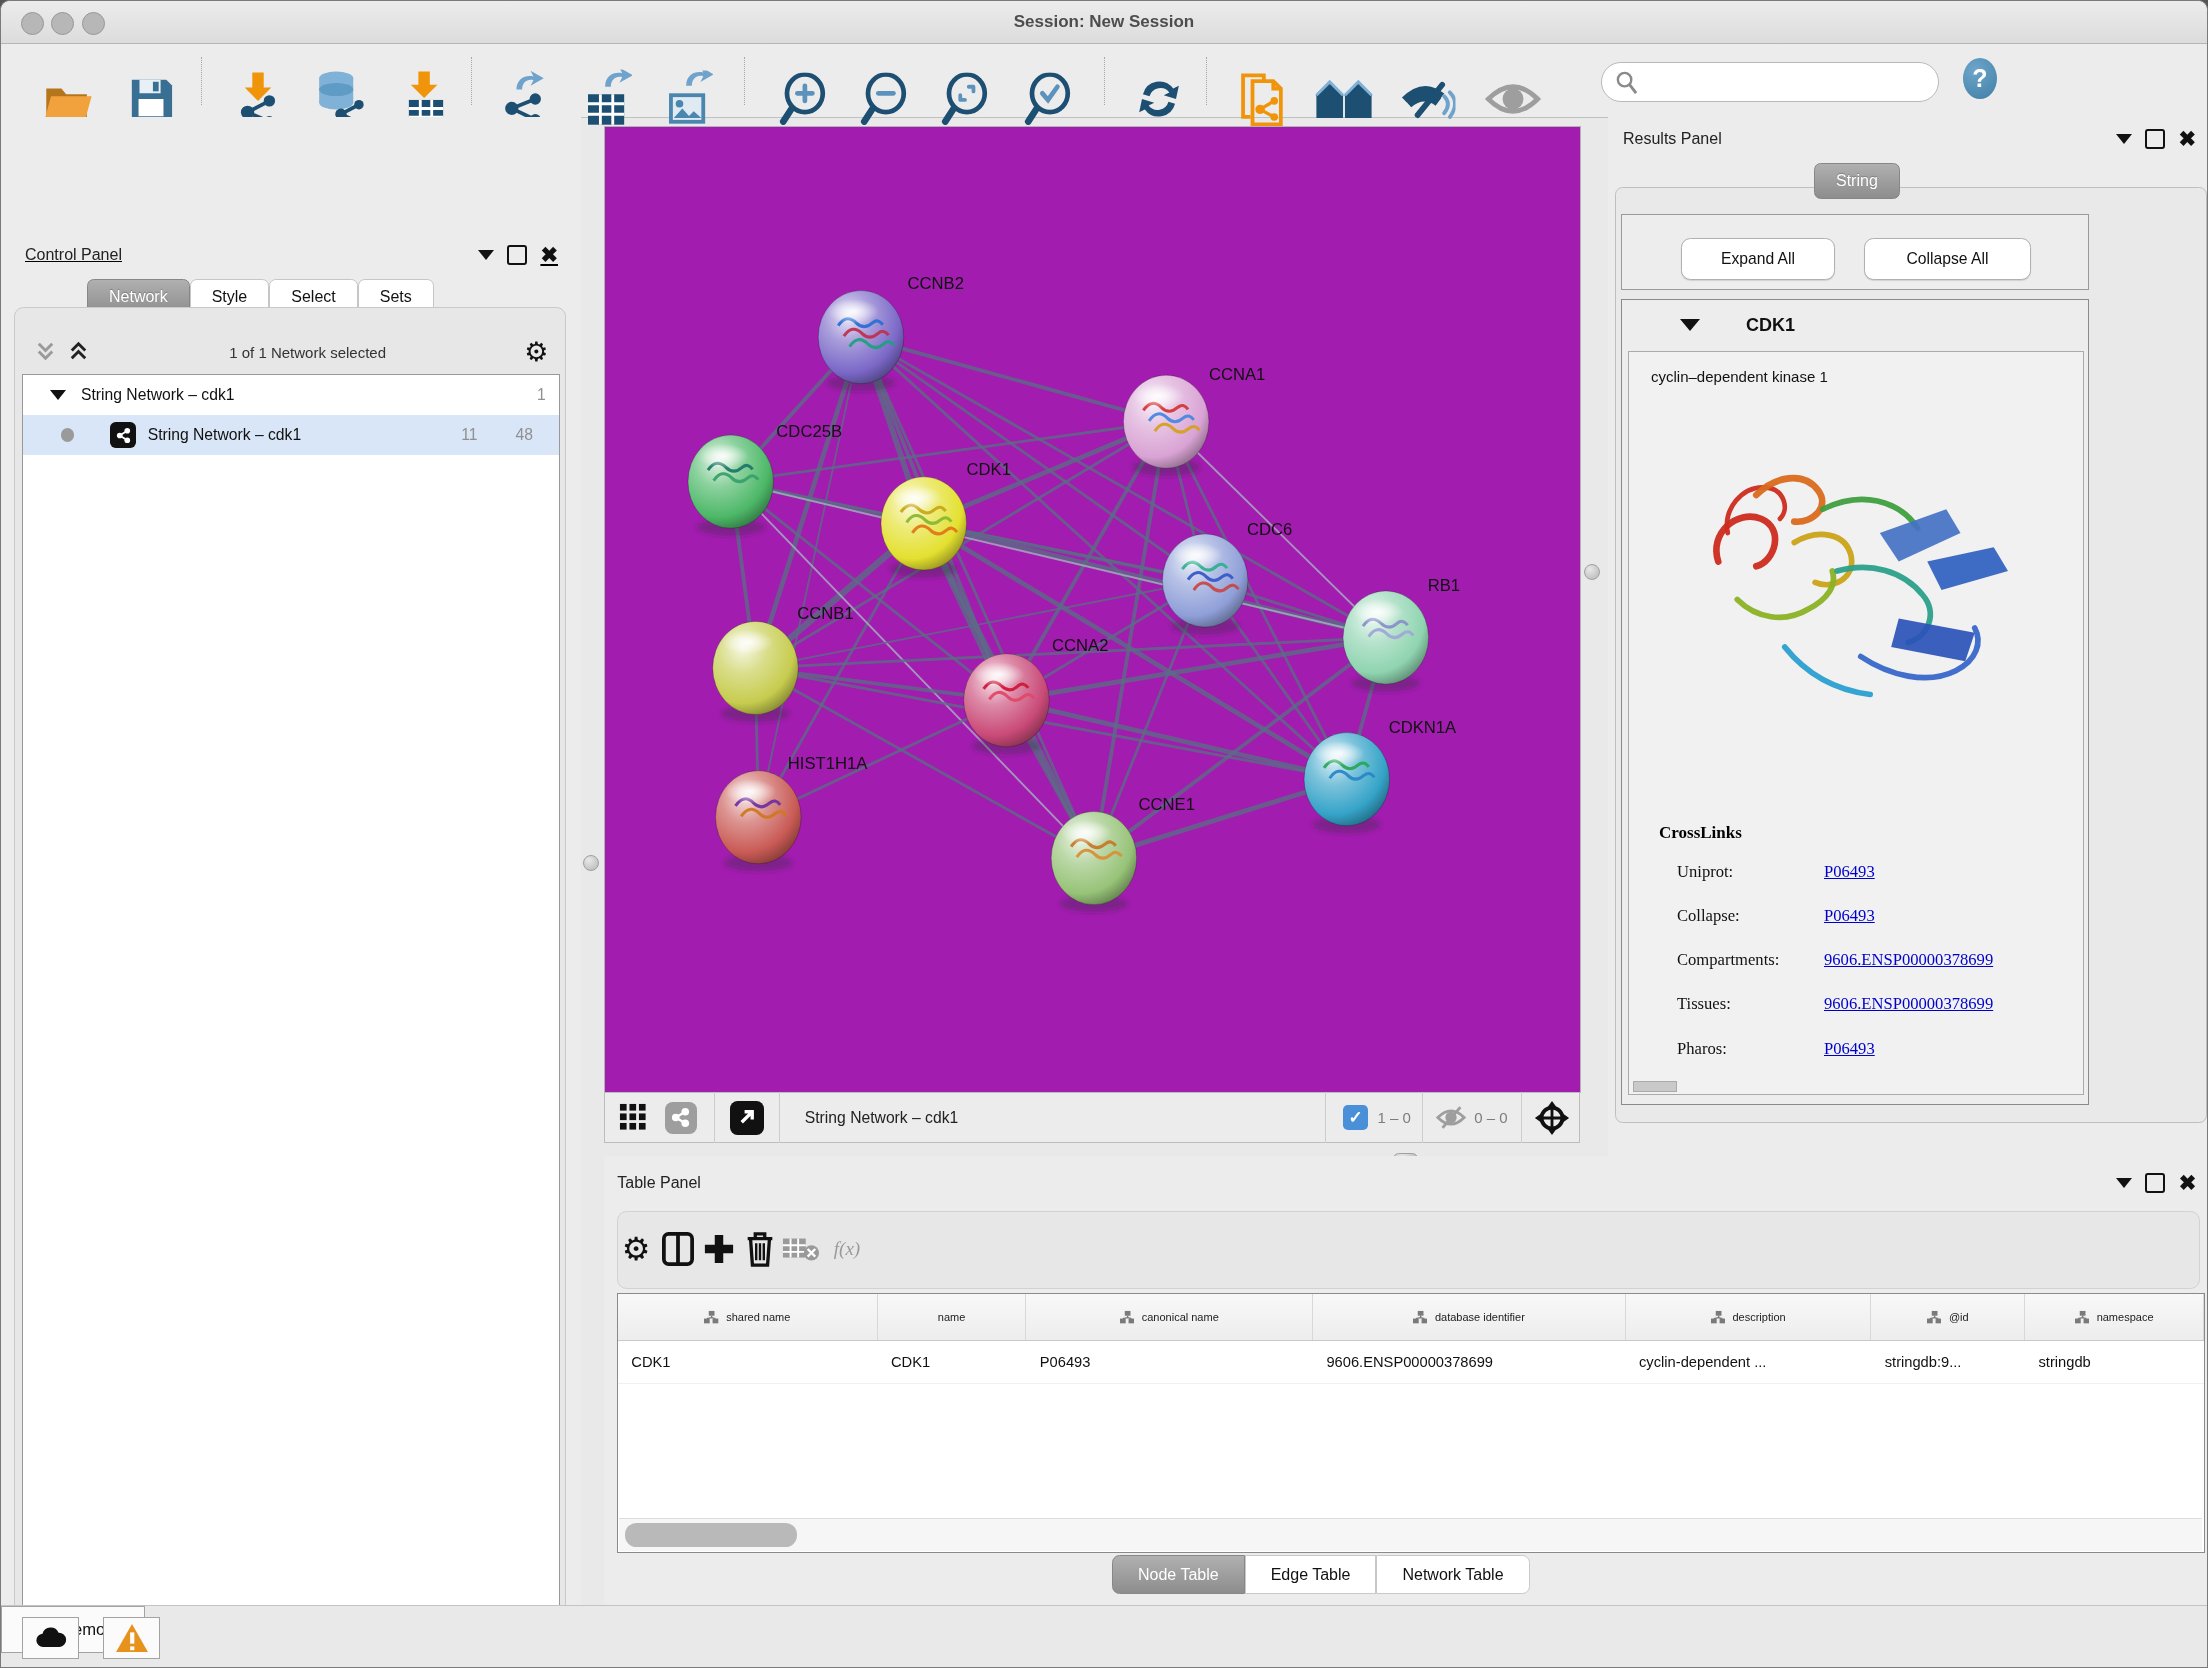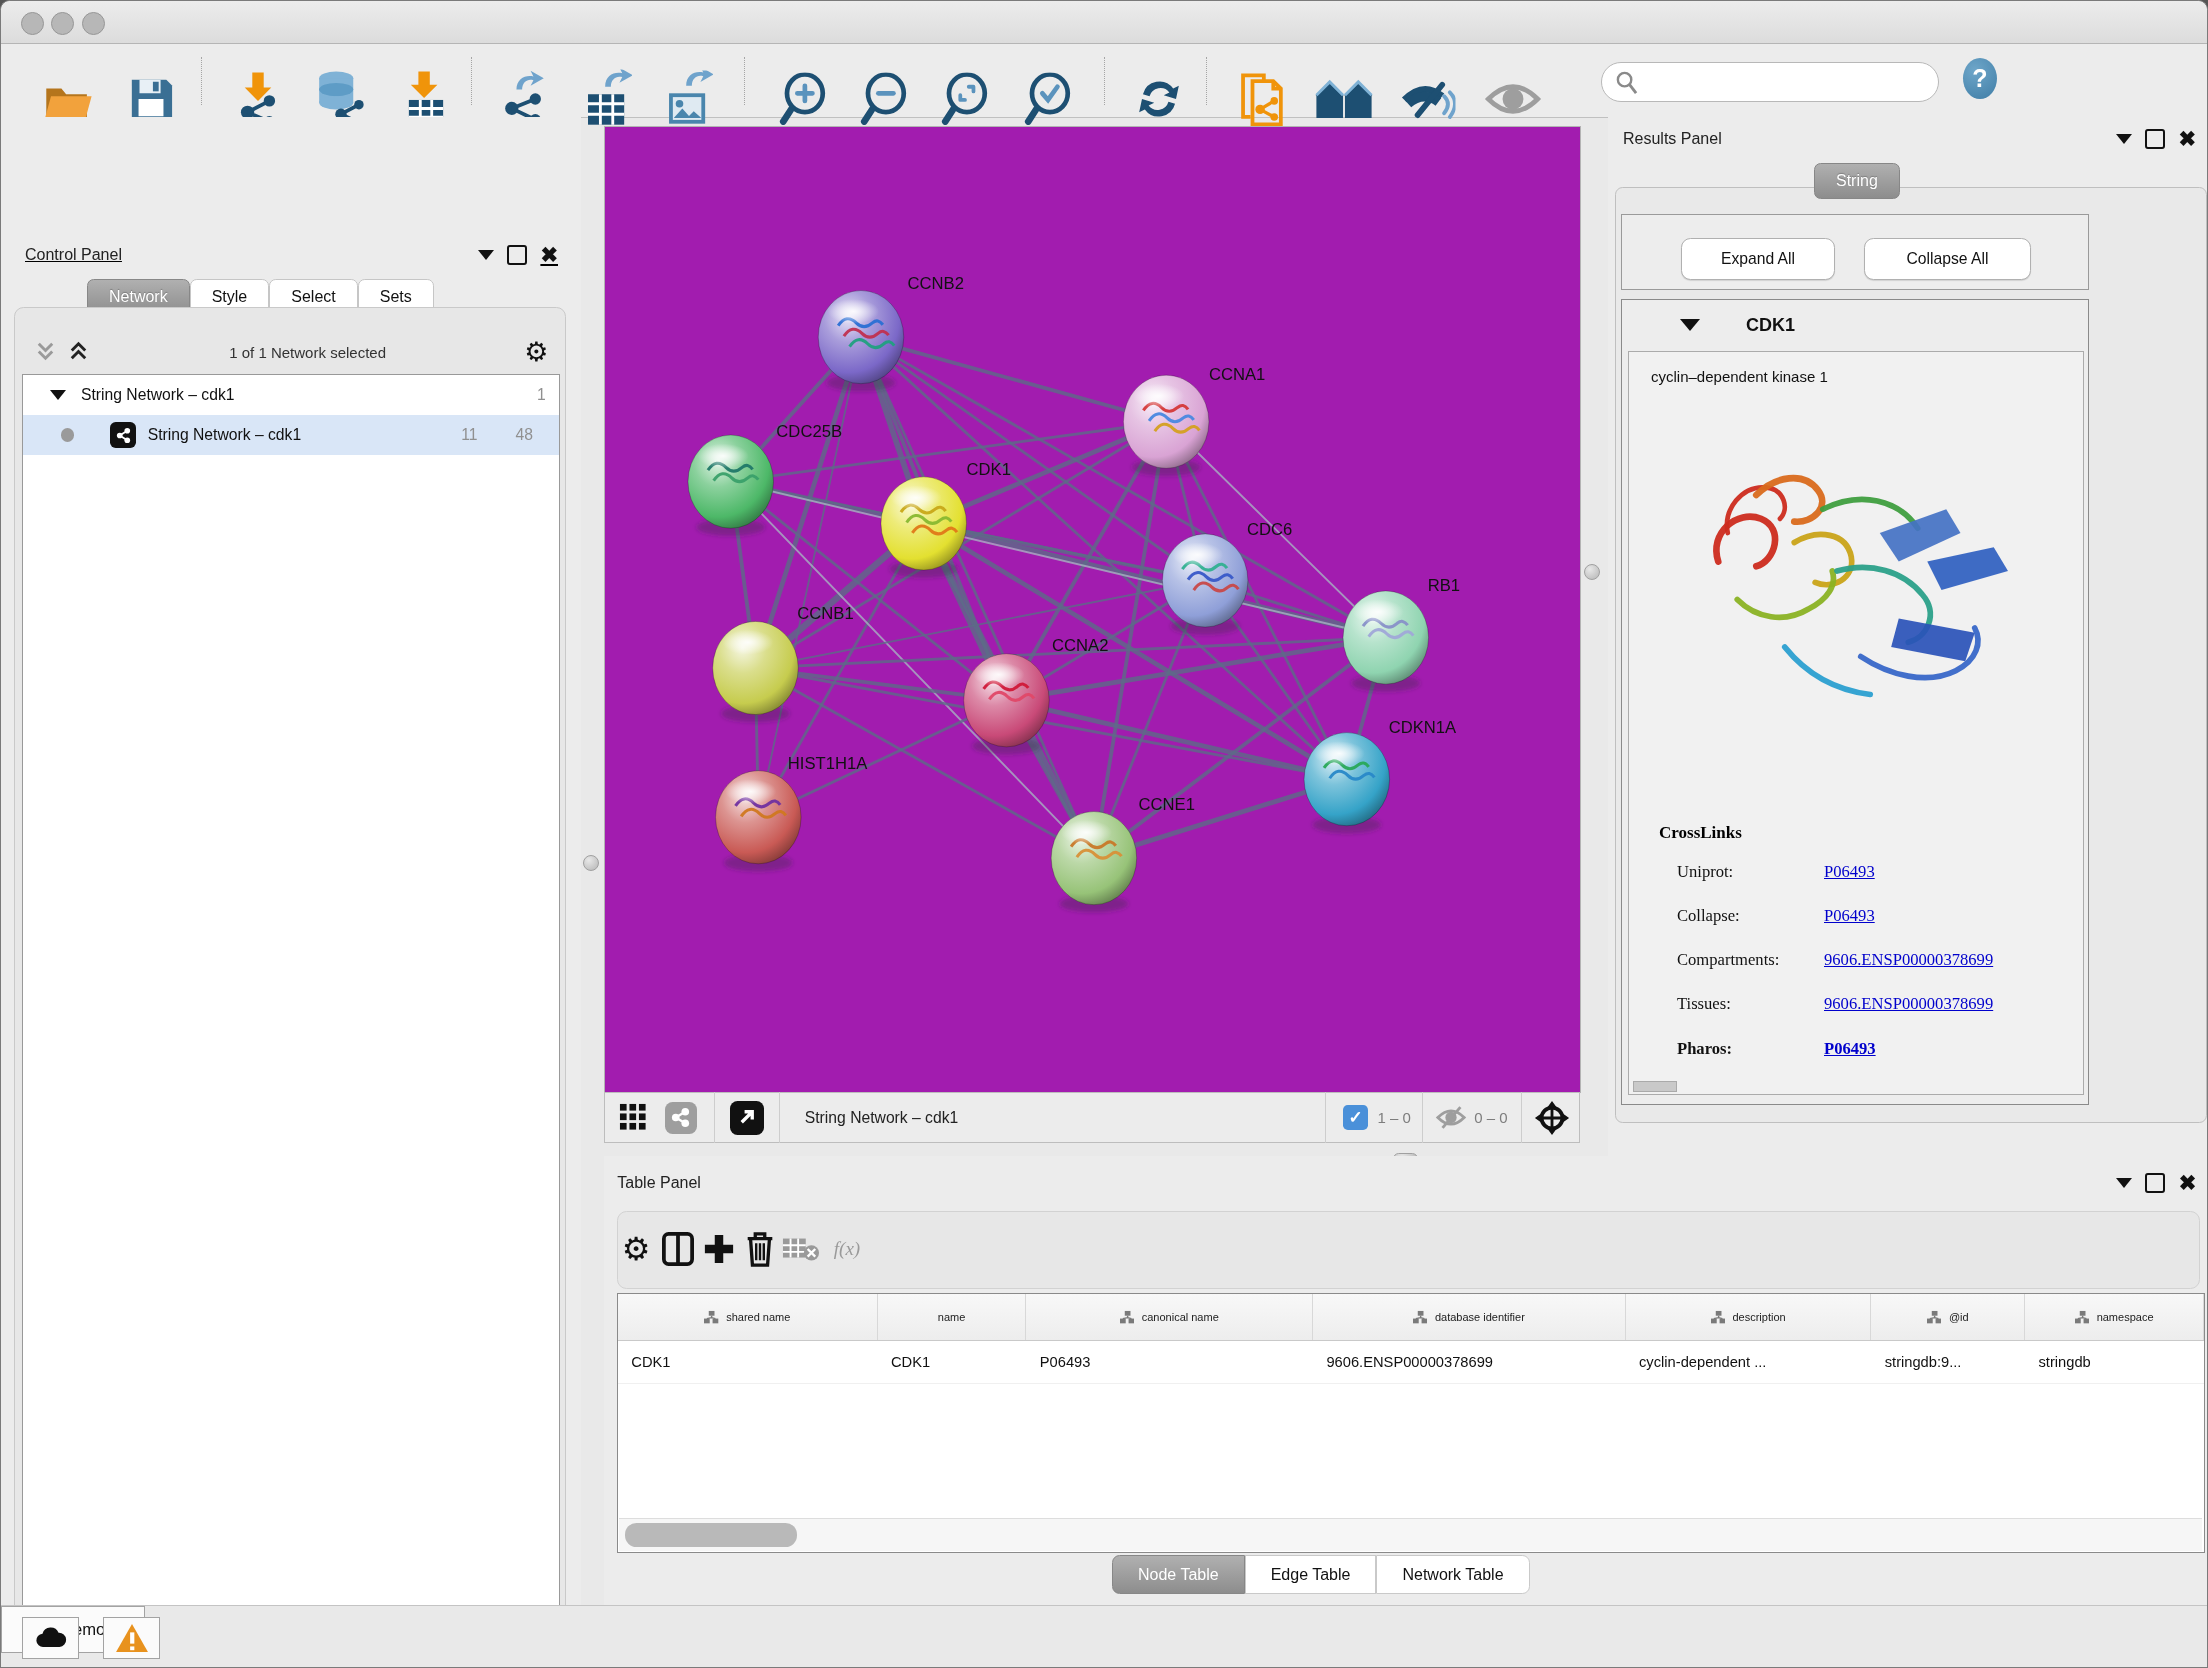--- a/index.html
+++ b/index.html
@@ -98,20 +98,21 @@
 </style>
 </head>
 <body>
 
 <div id="app">
 
   <div id="titlebar" class="abs">
     <div class="traffic abs" style="left:20px"></div>
     <div class="traffic abs" style="left:50px"></div>
     <div class="traffic abs" style="left:81px"></div>
+    <div id="win-title" class="abs">Session: New Session</div>
   </div>
 
   <div id="toolbar" class="abs">
     <div class="tbicon abs" style="left:67px">
       <svg width="51" height="44" viewBox="0 0 54 46">
           <path d="M4 12 h16 l5 6 h22 v24 h-43 z" fill="#b5751c"></path>
           <path d="M9 20 h43 l-6 22 h-43 z" fill="#f2a23c"></path>
         </svg>
     </div>
     <div class="tbicon abs" style="left:150px">
@@ -622,21 +623,21 @@
       <path d="M270 210 L 350 225 L 340 255 L 262 240 Z" stroke="none" fill="#2a52b8" stroke-width="0" stroke-linecap="round" stroke-opacity="0.95" fill-opacity="0.92"></path>
       <path d="M230 250 C 260 270, 300 280, 330 265 C 352 254, 358 235, 350 220" stroke="#3867c8" fill="none" stroke-width="6" stroke-linecap="round" stroke-opacity="0.95" fill-opacity="0.92"></path>
       <path d="M150 240 C 170 265, 200 285, 240 290" stroke="#2b9fd0" fill="none" stroke-width="6" stroke-linecap="round" stroke-opacity="0.95" fill-opacity="0.92"></path>
     </svg>
   <div id="crosslinks-title" class="abs serif">CrossLinks</div>
   <div id="crosslinks-rows">
       <div class="xl-row serif" style="top: 861px;"><span class="xl-label">Uniprot:</span><a class="xl-link" href="#">P06493</a></div>
       <div class="xl-row serif" style="top: 905px;"><span class="xl-label">Collapse:</span><a class="xl-link" href="#">P06493</a></div>
       <div class="xl-row serif" style="top: 949px;"><span class="xl-label">Compartments:</span><a class="xl-link" href="#">9606.ENSP00000378699</a></div>
       <div class="xl-row serif" style="top: 993px;"><span class="xl-label">Tissues:</span><a class="xl-link" href="#">9606.ENSP00000378699</a></div>
-      <div class="xl-row serif" style="top: 1038px; font-weight: bold;"><span class="xl-label">Pharos:</span><a class="xl-link" href="#">P06493</a></div>
+      <div class="xl-row serif" style="top: 1038px;"><span class="xl-label">Pharos:</span><a class="xl-link" href="#">P06493</a></div>
     </div>
   <div class="abs" style="left:1632px;top:1080px;width:42px;height:8.6px;background:#c9c9c9;border:1px solid #aaa;"></div>
 
   <div id="table-panel" class="abs">
     <div class="abs" style="left:13.3px;top:17px;width:1579px;display:flex;justify-content:space-between;align-items:center;">
       <span class="panel-title">Table Panel</span>
       <span class="corner">
         <span class="c-min"></span>
         <span class="c-float"></span>
         <span class="c-close">✖</span>

